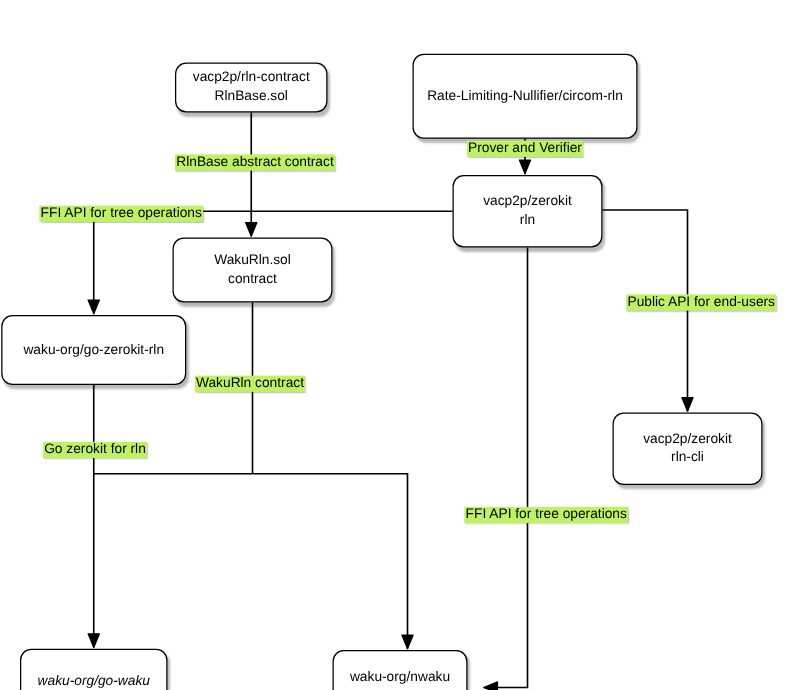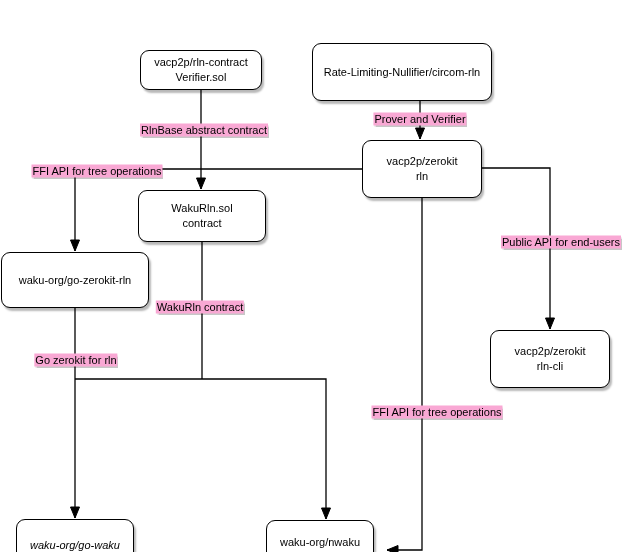--- a/index.html
+++ b/index.html
@@ -42,21 +42,21 @@
   }
   .node-text {
     font-size: 11px;
     line-height: 15px;
     color: #000000;
     white-space: nowrap;
   }
   .edge-label {
     position: absolute;
     transform: translate(-50%, -50%);
-    background: #f9a8d4;
+    background: #bef264;
     box-shadow: 1px 1px 1px rgba(0,0,0,0.22);
     font-size: 11px;
     line-height: 13px;
     color: #000000;
     padding: 0 1px;
     white-space: nowrap;
   }
 </style>
 </head>
 <body>
@@ -77,24 +77,24 @@
       <polygon points="75,478 70.5,467 79.5,467" class="edge-arrow"></polygon>
       <polyline points="202,202 202,339" class="edge-line"></polyline>
       <polyline points="202,339 75,339" class="edge-line"></polyline>
       <polyline points="202,339 326,339 326,479" class="edge-line"></polyline>
       <polygon points="326,479 321.5,468 330.5,468" class="edge-arrow"></polygon>
     </svg>
   <div id="nodes-layer">
       <div class="node" style="left: 140px; top: 10px; width: 122px; height: 40px;">
         <div class="node-text">
           <div>vacp2p/rln-contract</div>
-          <div>Verifier.sol</div>
+          <div>RlnBase.sol</div>
         </div>
       </div>
-      <div class="node" style="left: 312px; top: 3px; width: 180px; height: 58px;">
+      <div class="node" style="left: 330px; top: 3px; width: 180px; height: 68px;">
         <div class="node-text">
           <div>Rate-Limiting-Nullifier/circom-rln</div>
         </div>
       </div>
       <div class="node" style="left: 362px; top: 100px; width: 120px; height: 58px;">
         <div class="node-text">
           <div>vacp2p/zerokit</div>
           <div>rln</div>
         </div>
       </div>

